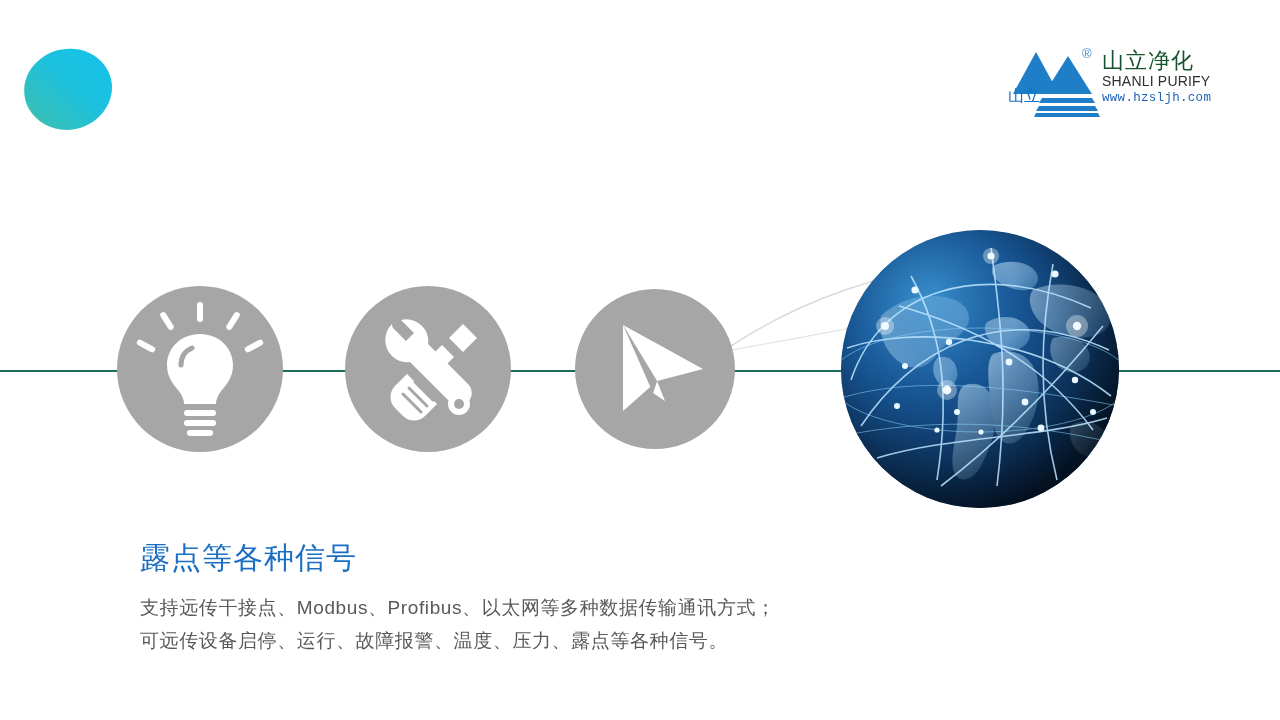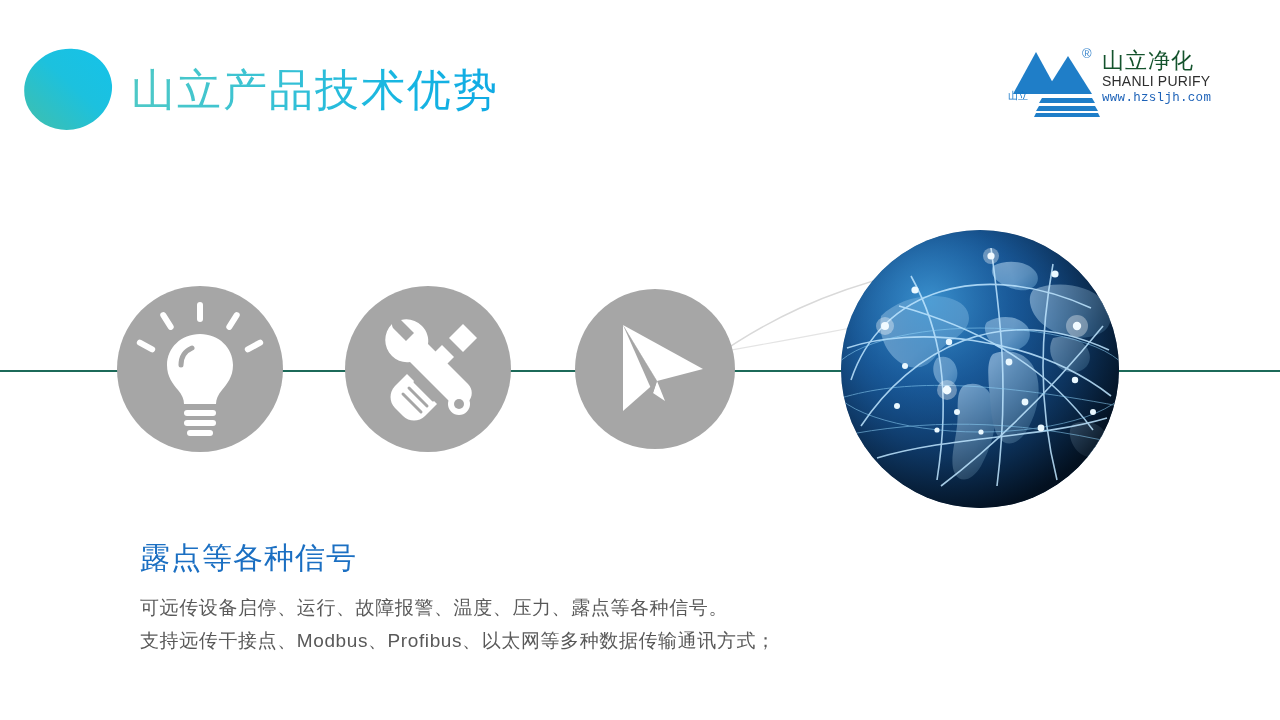--- a/index.html
+++ b/index.html
@@ -60,21 +60,21 @@
     position: absolute;
     left: 0;
     top: 0;
     width: 96px;
     height: 72px;
   }
   .brand-mark-label {
     position: absolute;
     left: 2px;
     top: 44px;
-    font-size: 10px;
+    font-size: 16px;
     line-height: 12px;
     color: #1274c6;
     letter-spacing: 0px;
     white-space: nowrap;
   }
   .brand-reg {
     position: absolute;
     left: 76px;
     top: 1px;
     font-size: 13px;
@@ -201,21 +201,20 @@
         <linearGradient id="blobGrad" x1="1" y1="0" x2="0" y2="1">
           <stop offset="0%" stop-color="#15c2ea"></stop>
           <stop offset="45%" stop-color="#1cc1de"></stop>
           <stop offset="100%" stop-color="#41bfab"></stop>
         </linearGradient>
       </defs>
       <path d="M52 2 C72 3 89 19 90 38 C91 57 78 75 58 81 C38 87 17 79 7 62 C-2 46 2 26 16 14 C27 4 40 1 52 2 Z" fill="url(#blobGrad)"></path>
     </svg>
   </div>
 
-  <div class="header-title">山立产品技术优势</div>
 
   <div class="brand-logo">
 
     <div class="brand-mark">
       <svg viewBox="0 0 96 72" width="96" height="72" aria-hidden="true">
         <g fill="#1f7ec8">
           <polygon points="30,6 53,48 7,48"></polygon>
           <polygon points="62,10 86,48 38,48"></polygon>
           <polygon points="36,52 86,52 89,57 33,57"></polygon>
           <polygon points="33,60 89,60 92,65 30,65"></polygon>
@@ -379,17 +378,17 @@
           <circle cx="106" cy="160" r="10"></circle>
           <circle cx="44" cy="96" r="9"></circle>
           <circle cx="150" cy="26" r="8"></circle>
         </g>
       </g>
     </svg>
   </div>
 
   <div class="body-heading">露点等各种信号</div>
   <div class="body-lines">
+    <div class="body-line">支持远传干接点、Modbus、Profibus、以太网等多种数据传输通讯方式；</div>
     <div class="body-line">可远传设备启停、运行、故障报警、温度、压力、露点等各种信号。</div>
-    <div class="body-line">支持远传干接点、Modbus、Profibus、以太网等多种数据传输通讯方式；</div>
   </div>
 
 </div>
 
 </body></html>

